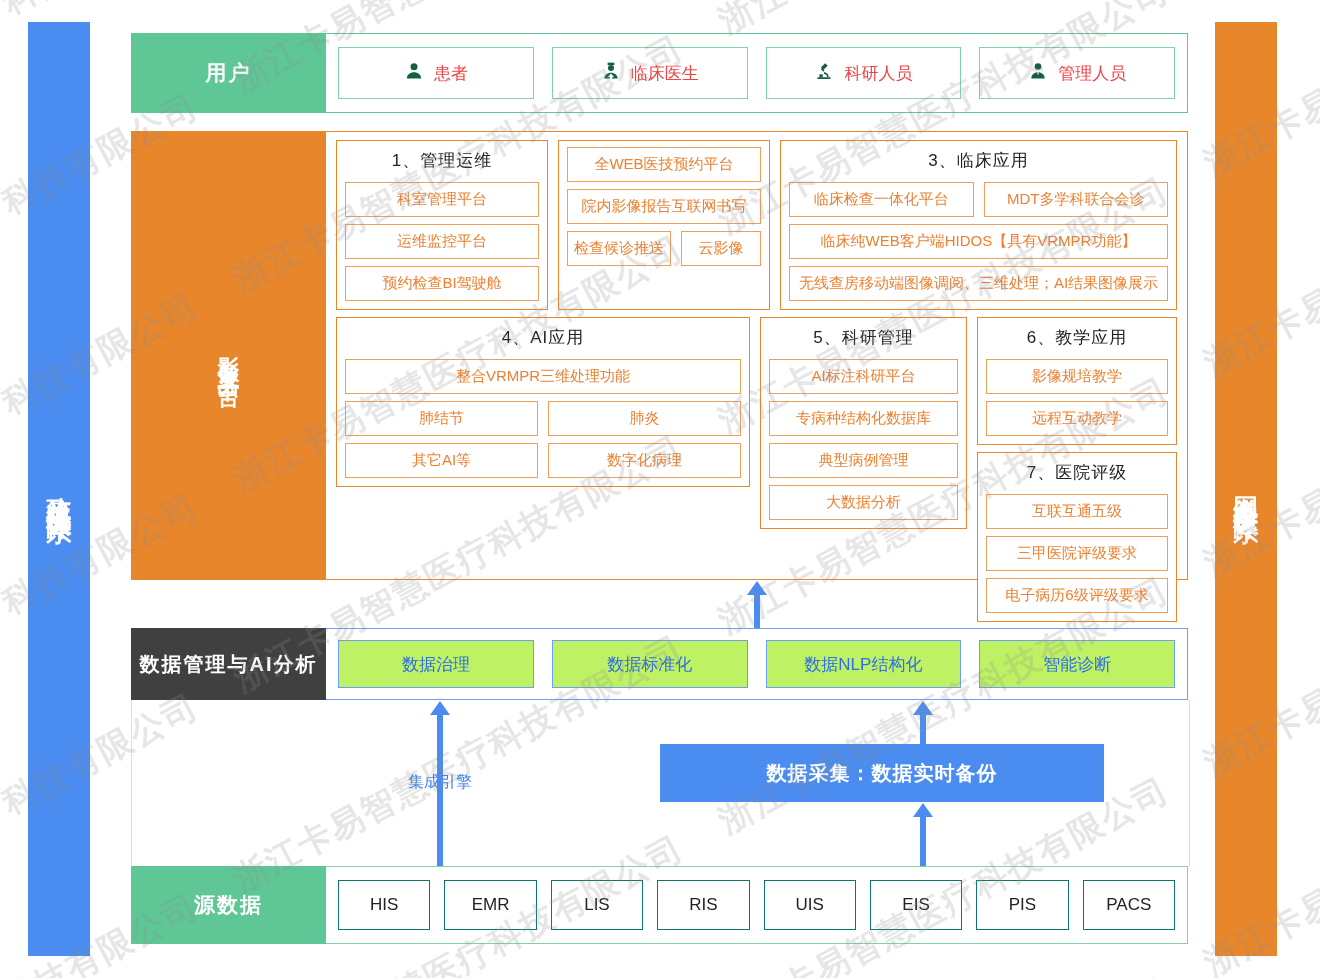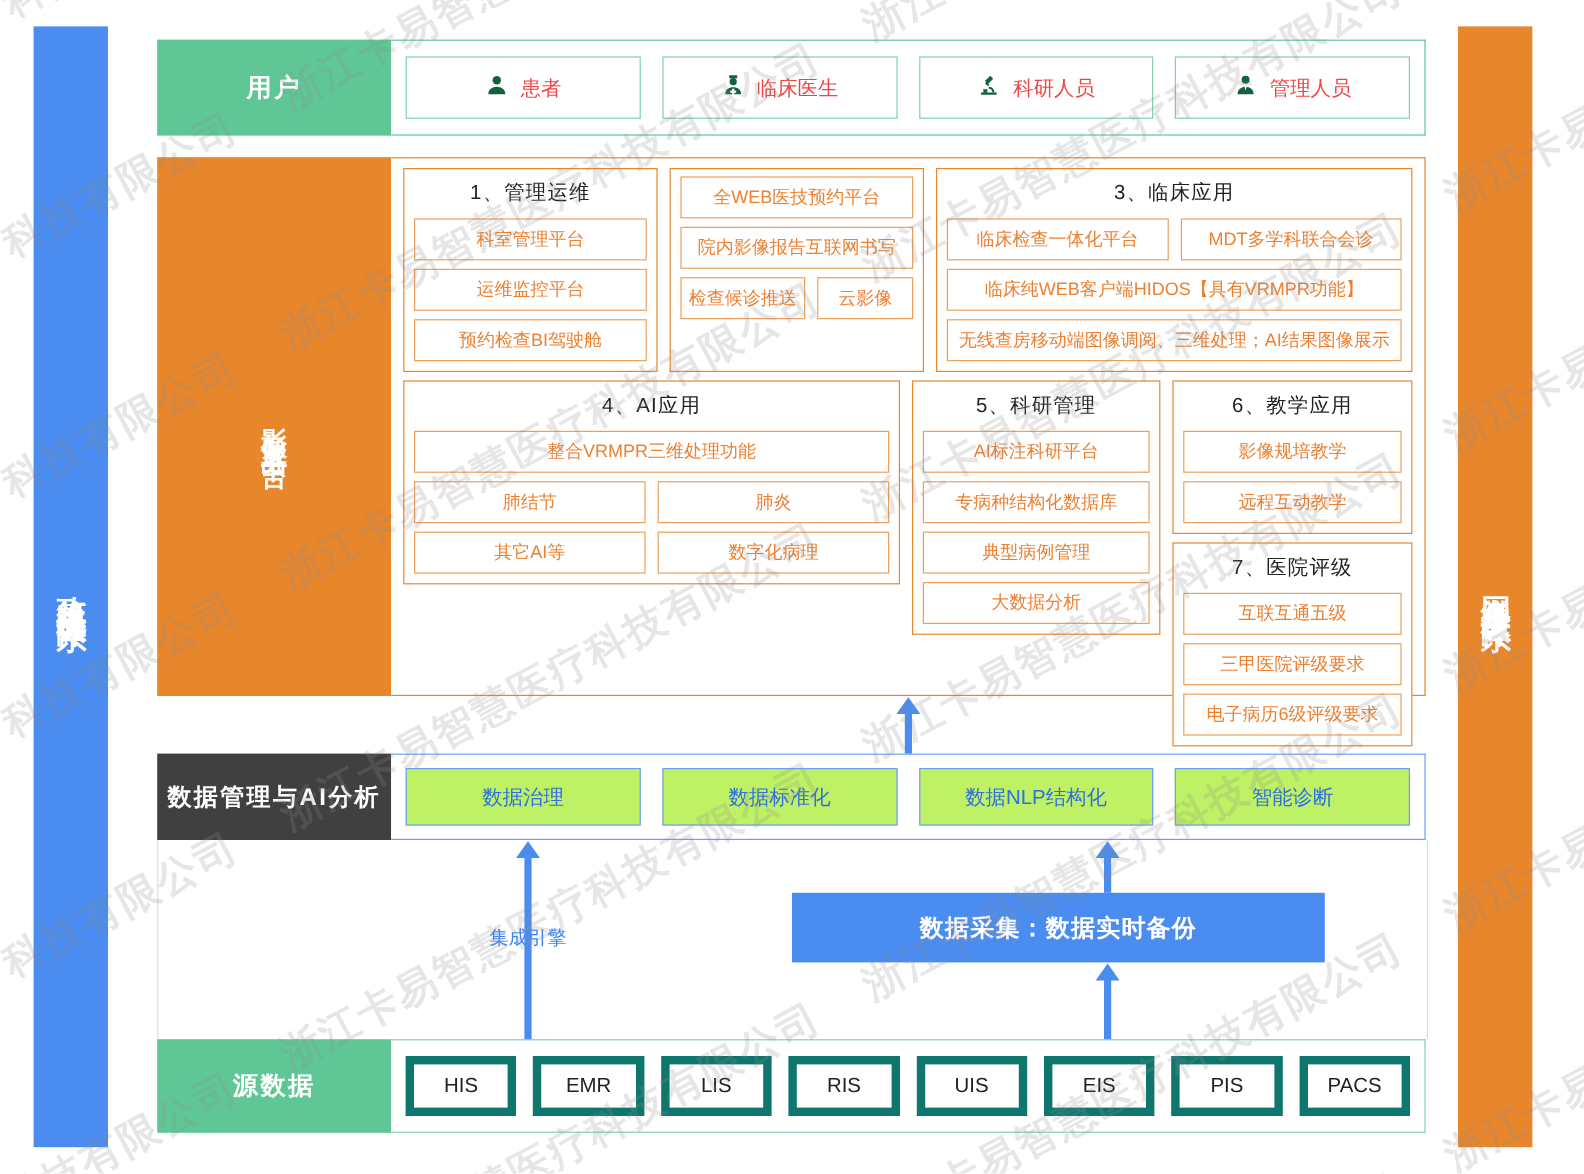--- a/index.html
+++ b/index.html
@@ -107,21 +107,21 @@
   }
 
   
   #source-row{left:131px;top:866px;width:1057px;height:78px;}
   #source-row .row-label{width:195px;background:#5ec795;}
   #source-row .row-body{
     border:1px solid #7fd3a8;border-left:none;
     justify-content:space-around;padding:0 12px;gap:14px;
   }
   .src-chip{
-    flex:1 1 0;height:50px;border:7px solid #0f766e;background:#fff;
+    flex:1 1 0;height:50px;border:1px solid #0f766e;background:#fff;
     display:flex;align-items:center;justify-content:center;
     font-size:17px;color:#222;box-sizing:border-box;
   }
 
   
   .arrow{position:absolute;width:6px;background:#4a8cf0;z-index:20;}
   .arrow::after{
     content:"";position:absolute;left:-7px;top:-13px;
     border-left:10px solid transparent;border-right:10px solid transparent;
     border-bottom:14px solid #4a8cf0;

